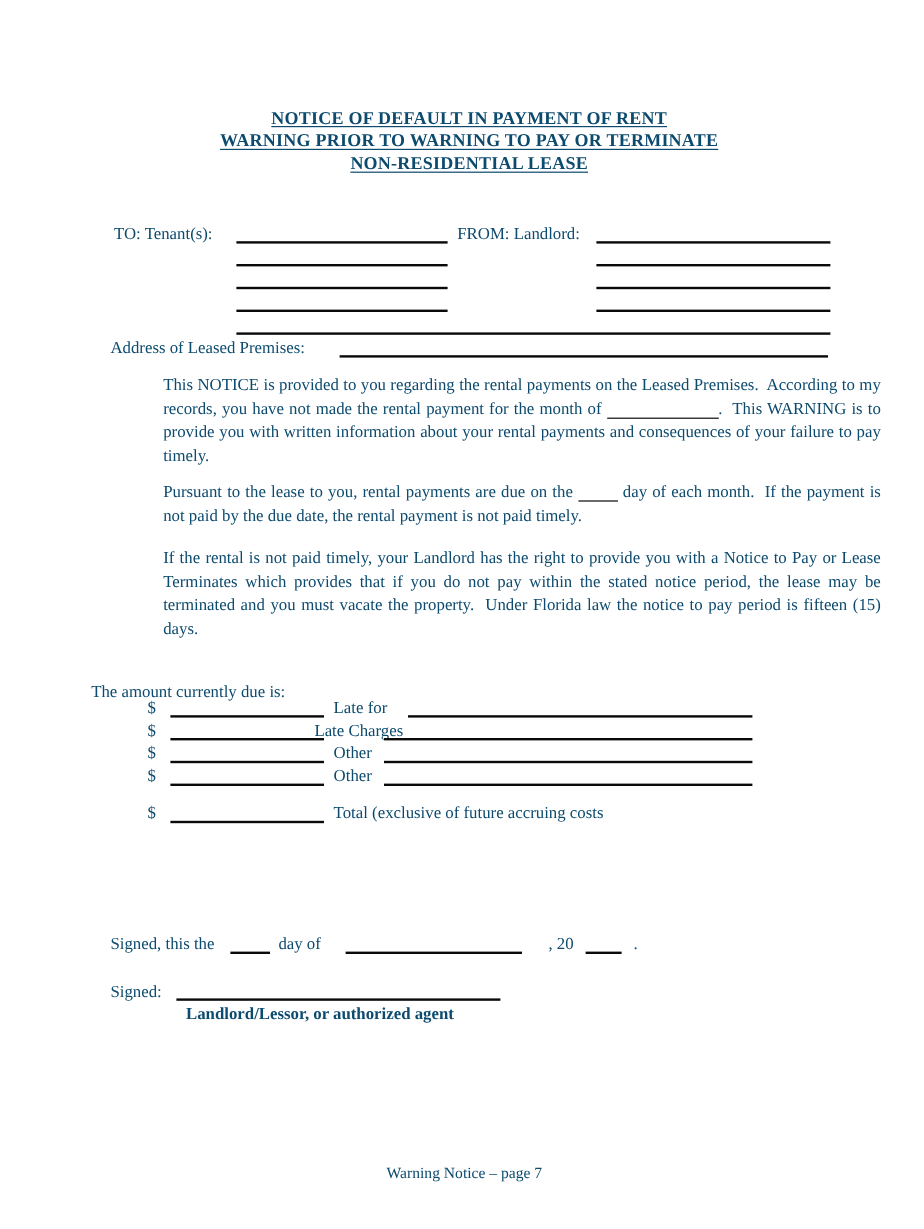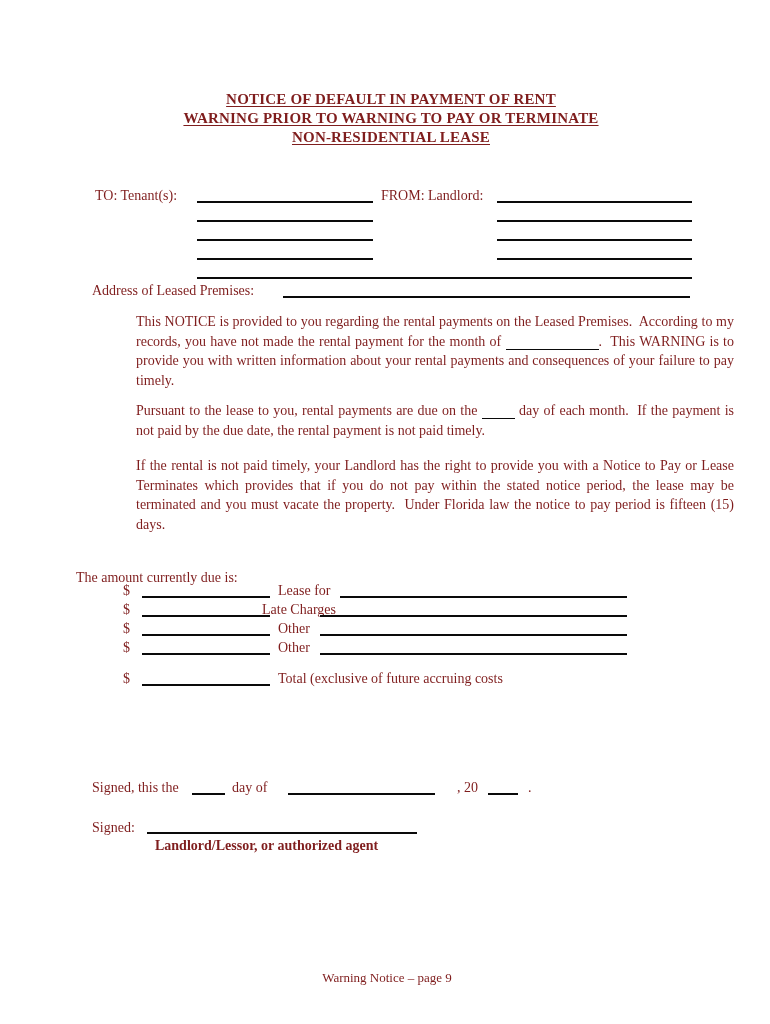--- a/index.html
+++ b/index.html
@@ -1,21 +1,21 @@
 <!DOCTYPE html>
 <html><head>
 <meta charset="utf-8">
 <style>
   html, body { margin: 0; padding: 0; background: #ffffff; }
   .page {
     position: relative;
     width: 736px;
     height: 1024px;
     background: #ffffff;
-    color: #7f1d1d;
+    color: #0c4a6e;
     font-family: "Liberation Serif", "DejaVu Serif", serif;
     overflow: hidden;
   }
   .t {
     position: absolute;
     font-size: 14px;
     line-height: 19.5px;
     white-space: nowrap;
   }
   .para {
@@ -101,21 +101,21 @@
     <span class="iblank" style="width:33px;"></span>
     <span>day of each month.&nbsp; If the payment is not paid by the due date, the rental payment is not paid timely.</span>
   </div>
 
   <div class="para" style="top:456px;">If the rental is not paid timely, your Landlord has the right to provide you with a Notice to Pay or Lease Terminates which provides that if you do not pay within the stated notice period, the lease may be terminated and you must vacate the property.&nbsp; Under Florida law the notice to pay period is fifteen (15) days.</div>
 
   <div class="t" style="left:76px; top:544px;margin-top:24px;">The amount currently due is:</div>
 
   <div class="t" style="left:123px; top:581px;">$</div>
   <div class="hline" style="left:142px; top:596px; width:128px;"></div>
-  <div class="t" style="left:278px; top:581px;">Lease for</div>
+  <div class="t" style="left:278px; top:581px;">Late for</div>
   <div class="hline" style="left:340px; top:596px; width:287px;"></div>
 
   <div class="t" style="left:123px; top:600px;">$</div>
   <div class="hline" style="left:142px; top:615px; width:128px;"></div>
   <div class="t" style="left:262px; top:600px;">Late Charges</div>
   <div class="hline" style="left:320px; top:615px; width:307px;"></div>
 
   <div class="t" style="left:123px; top:619px;">$</div>
   <div class="hline" style="left:142px; top:634px; width:128px;"></div>
   <div class="t" style="left:278px; top:619px;">Other</div>
@@ -136,15 +136,15 @@
   <div class="t" style="left:232px; top:778px;">day of</div>
   <div class="hline" style="left:288px; top:793px; width:147px;"></div>
   <div class="t" style="left:457px; top:778px;">, 20</div>
   <div class="hline" style="left:488px; top:793px; width:30px;"></div>
   <div class="t" style="left:528px; top:778px;">.</div>
 
   <div class="t" style="left:92px; top:818px;">Signed:</div>
   <div class="hline" style="left:147px; top:832px; width:270px;"></div>
   <div class="t" style="left:155px; top:836px;font-weight:bold;">Landlord/Lessor, or authorized agent</div>
 
-  <div class="footer">Warning Notice – page 9</div>
+  <div class="footer">Warning Notice – page 7</div>
 
 </div>
 
 </body></html>

